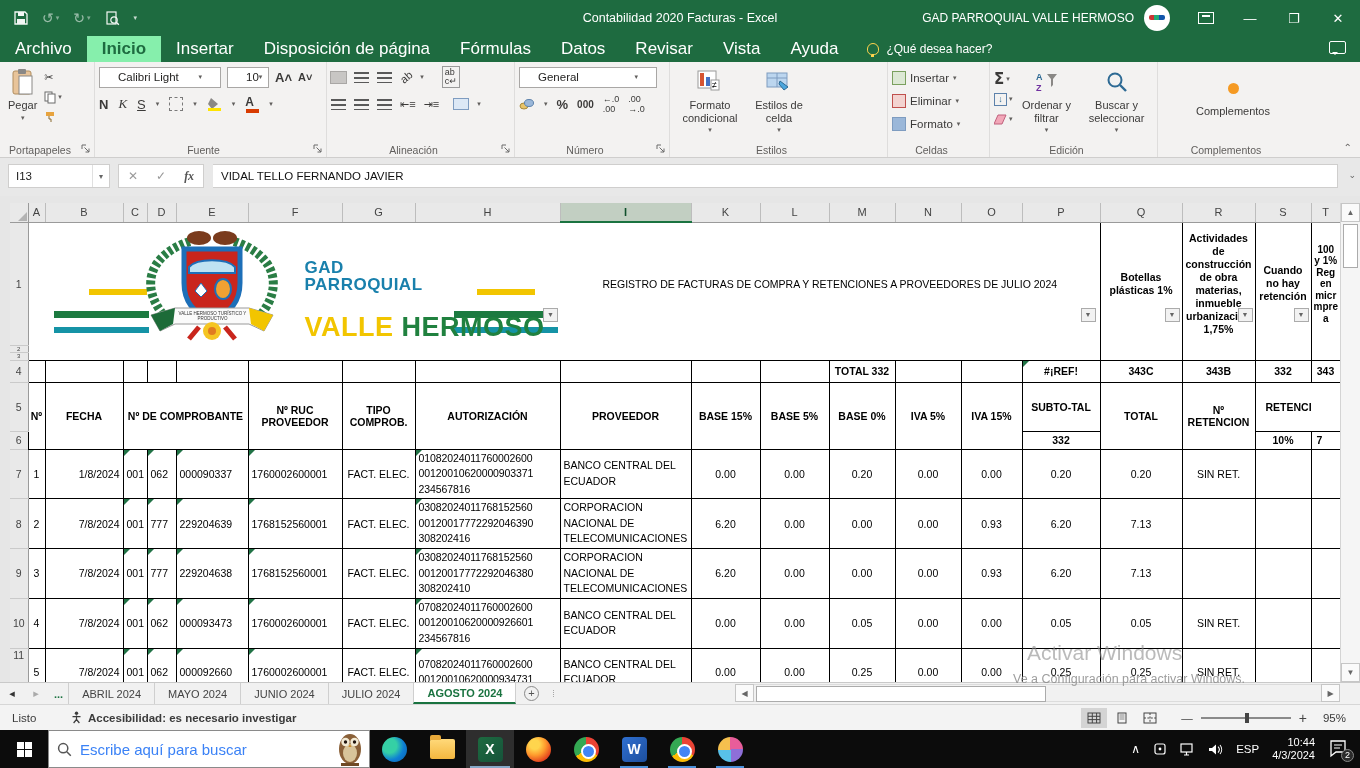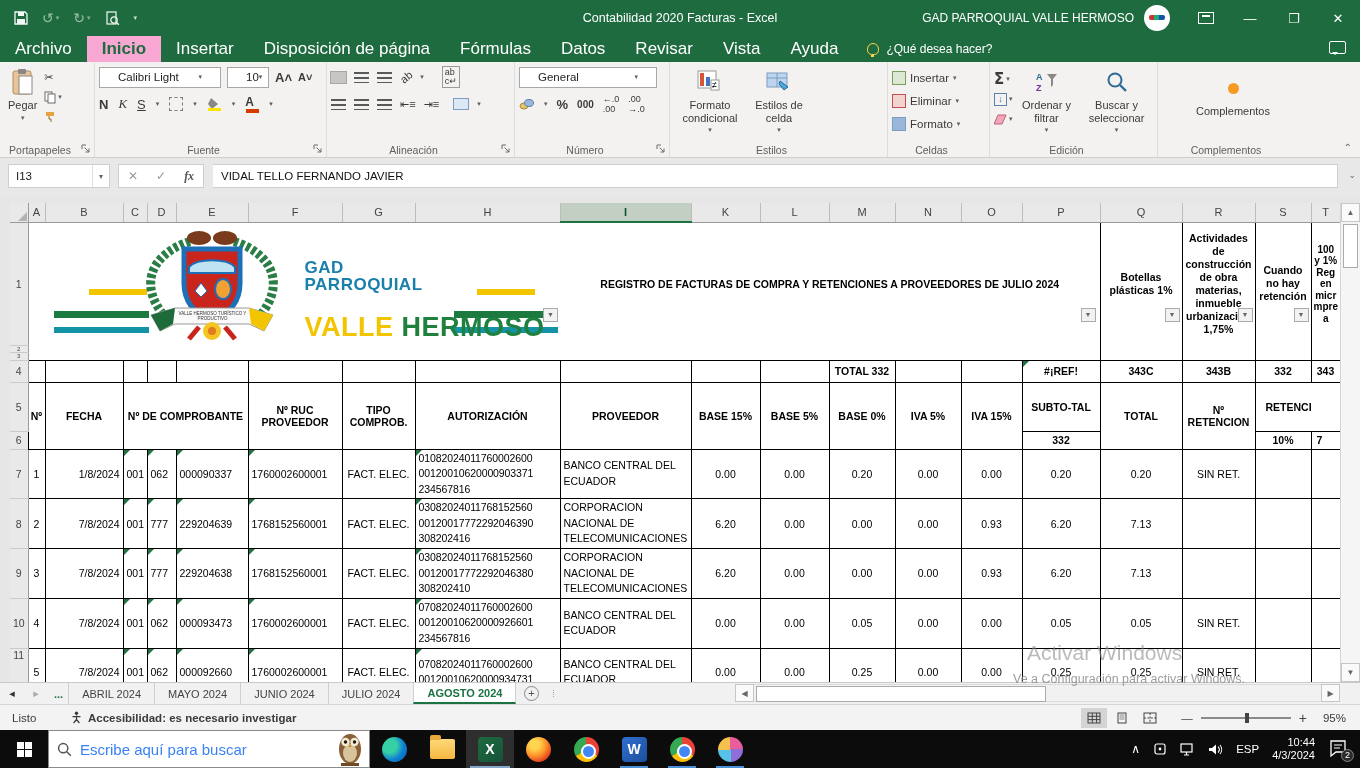--- a/index.html
+++ b/index.html
@@ -14,21 +14,21 @@
 .tb-right{position:absolute;right:0;top:0;height:36px;display:flex;align-items:center;gap:0}
 .acct{font-size:12px;margin-right:10px}
 .avatar{width:26px;height:26px;border-radius:50%;background:#fff;margin-right:14px;position:relative;overflow:hidden}
 .avatar i{position:absolute;left:5px;top:10px;width:16px;height:5px;background:linear-gradient(90deg,#c33 30%,#2a7 30% 60%,#15a 60%);border-radius:2px}
 .winbtn{width:44px;height:36px;display:flex;align-items:center;justify-content:center;font-size:13px;color:#fff}
 .ribopt{width:16px;height:12px;border:1px solid #fff;position:relative}
 .ribopt:before{content:"";position:absolute;top:2px;left:3px;width:8px;height:2px;background:#fff}
 
 .menubar{position:absolute;top:36px;left:0;right:0;height:26px;background:#1e6b40;display:flex;align-items:stretch;color:#fff}
 .mtab{padding:0 15px;font-size:17px;display:flex;align-items:center;cursor:default}
-.mtab.on{background:#f9a8d4;color:#1e6b40;font-weight:700}
+.mtab.on{background:#86efac;color:#1e6b40;font-weight:700}
 .tellme{display:flex;align-items:center;gap:7px;font-size:12px;padding:0 14px}
 .bulb{width:12px;height:12px;border-radius:50% 50% 40% 40%;border:1.5px solid #ffd34d;position:relative}
 .bulb:after{content:"";position:absolute;left:3px;bottom:-3px;width:3px;height:2px;background:#ffd34d}
 .cmtico{position:absolute;right:14px;top:5px;width:17px;height:13px;border:1.4px solid #fff;border-radius:2px}
 .cmtico:after{content:"";position:absolute;left:2px;bottom:-5px;border:3px solid transparent;border-top-color:#fff}
 
 .ribbon{position:absolute;top:62px;left:0;right:0;height:96px;background:#f3f2f1;border-bottom:1px solid #cfcecd;display:flex;color:#3b3a39}
 .rg{position:relative;border-right:1px solid #dedddc;padding:3px 4px 15px;display:flex;gap:3px}
 .glabel{position:absolute;bottom:1px;left:0;right:14px;text-align:center;font-size:10.5px;color:#605e5c;white-space:nowrap}
 .lnch{position:absolute;bottom:3px;right:3px;width:10px;height:10px}
@@ -75,21 +75,21 @@
 .vb{border-left:1px solid #000}
 .hd{font-weight:700;text-align:center;font-size:10px;line-height:12px}
 .num{text-align:center}
 .rt{text-align:right;padding-right:3px}
 .lf{padding-left:3px}
 .ctr{text-align:center}
 .tri{position:relative}
 .tri:before{content:"";position:absolute;top:0;left:0;border-top:6px solid #217346;border-right:6px solid transparent}
 .aut{font-size:10.3px;line-height:15.6px;white-space:pre-line;padding:1px 3px;vertical-align:top;letter-spacing:-.1px}
 .prov{font-size:10.3px;line-height:15.6px;padding:1px 3px;vertical-align:top}
-.tcell{position:relative;font-weight:700;text-align:center;font-size:12.5px;line-height:17px;vertical-align:middle}
+.tcell{position:relative;font-weight:400;text-align:center;font-size:12.5px;line-height:17px;vertical-align:middle}
 .tcell .ttl{padding:0 14px}
 .qh{position:relative;font-weight:700;text-align:center;font-size:10.5px;line-height:13px;vertical-align:middle;padding:2px;word-wrap:break-word}
 .qh.tcol{white-space:pre-line;font-size:10px;line-height:11.5px;text-align:center}
 .flt{position:absolute;right:2px;bottom:23px;width:15px;height:14px;background:#f2f2f2;border:1px solid #ababab;color:#666;font-size:7px;line-height:12px;text-align:center}
 .r4c{font-weight:700;text-align:center;font-size:11px}
 .lg{position:relative;vertical-align:top}
 .st{position:absolute;height:6px}
 .lgtxt{position:absolute;left:276px;top:36px;line-height:1}
 .lgtxt .l1,.lgtxt .l2{font-weight:700;font-size:17px;color:#1980ac;letter-spacing:.5px}
 .lgtxt .l3{font-weight:700;font-size:27px;letter-spacing:.5px;margin-top:21px}

